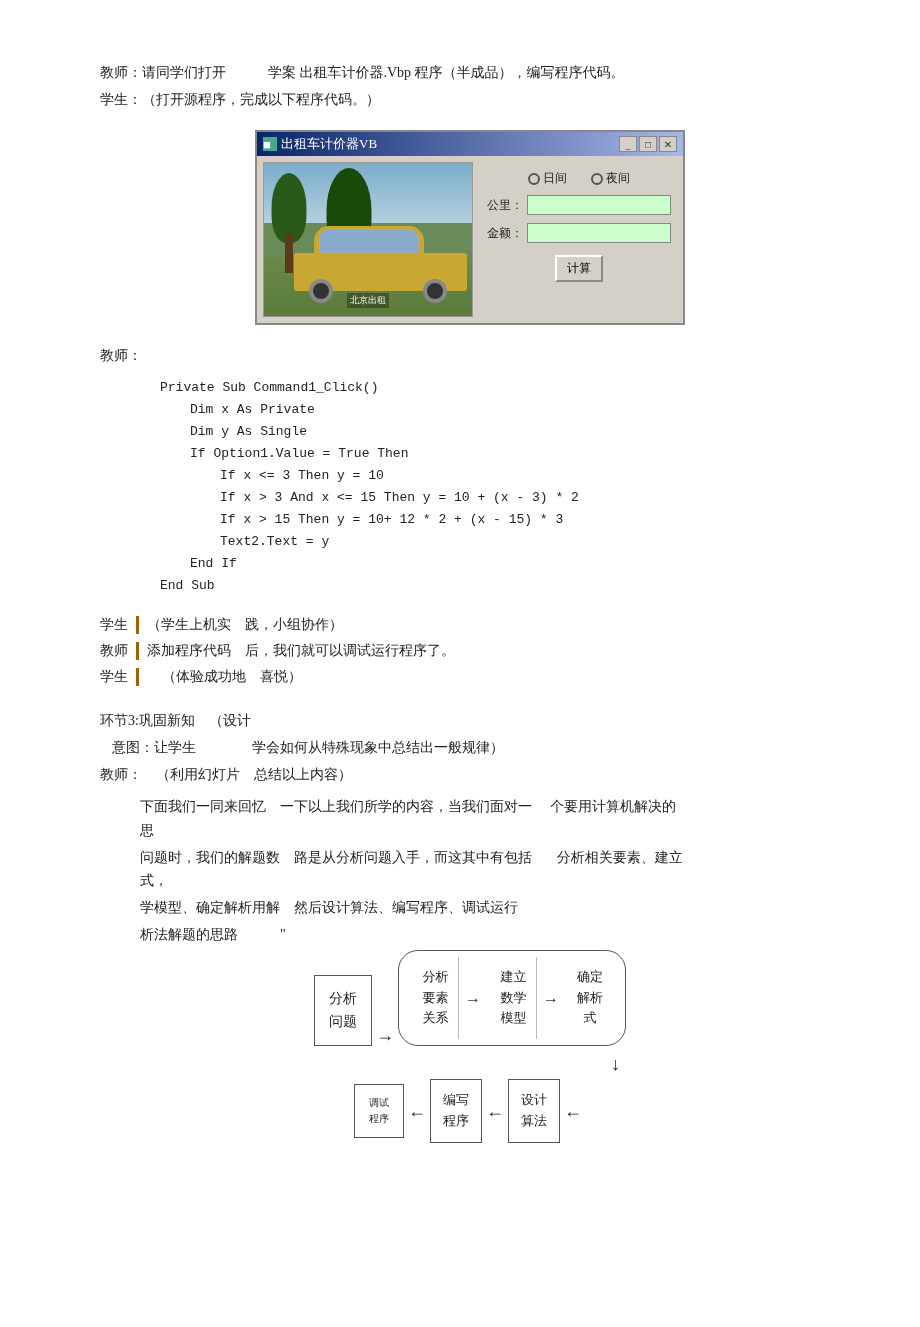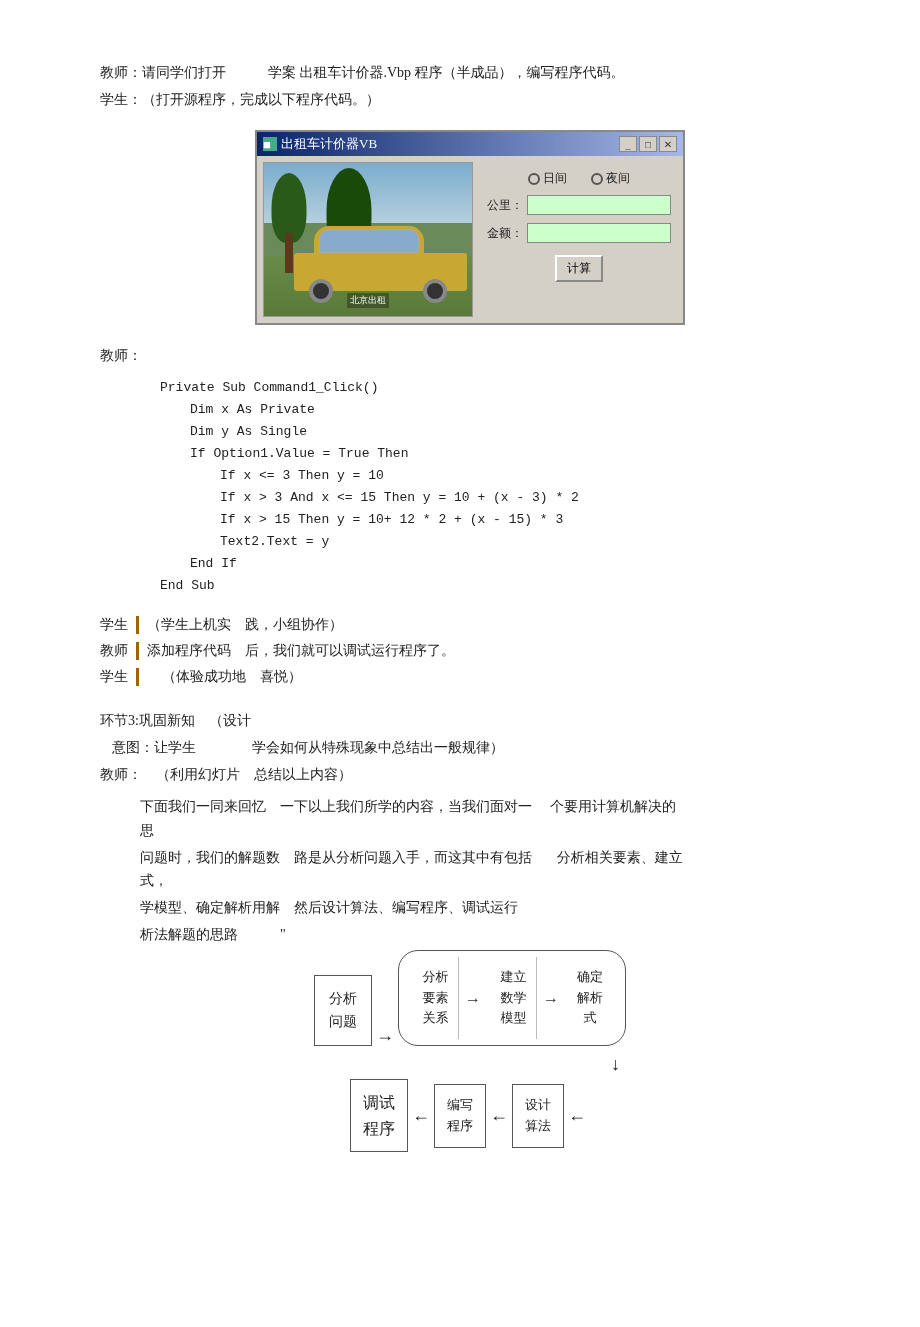--- a/index.html
+++ b/index.html
@@ -433,21 +433,21 @@
           确定<br>解析<br>式
         </div>
       </div>
     </div>
 
     <div style="display:flex; justify-content:flex-end; margin-right:20px; margin-bottom:4px;">
       <span style="font-size:18px; margin-right:10px;">↓</span>
     </div>
 
     <div style="display:flex; align-items:center; justify-content:center; gap:0;">
-      <div class="flow-box-tall" style="font-size:16px;">
+      <div class="flow-box-tall" style="font-size:10px;">
         调试<br>程序
       </div>
       <div style="font-size:18px; padding:0 4px;">←</div>
       <div class="flow-box-tall" style="font-size:13px;">
         编写<br>程序
       </div>
       <div style="font-size:18px; padding:0 4px;">←</div>
       <div class="flow-box-tall" style="font-size:13px;">
         设计<br>算法
       </div>

